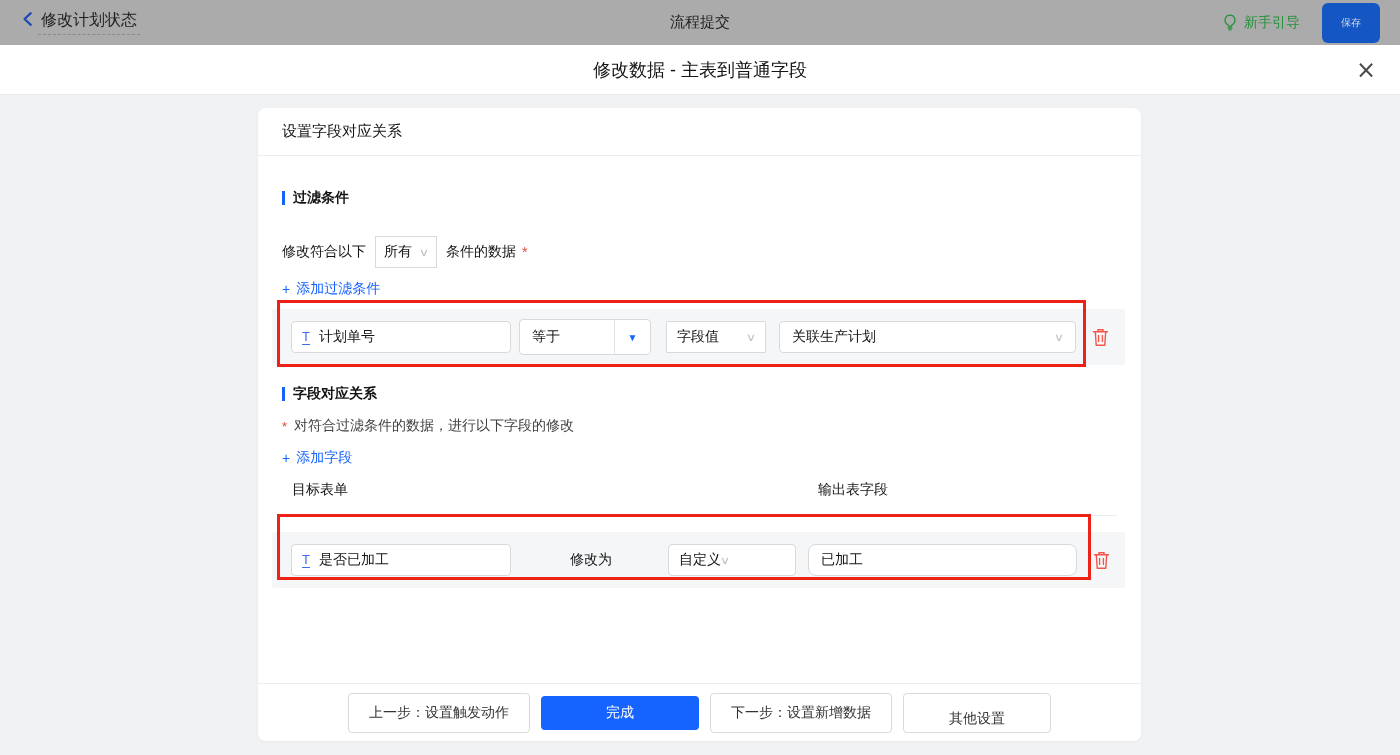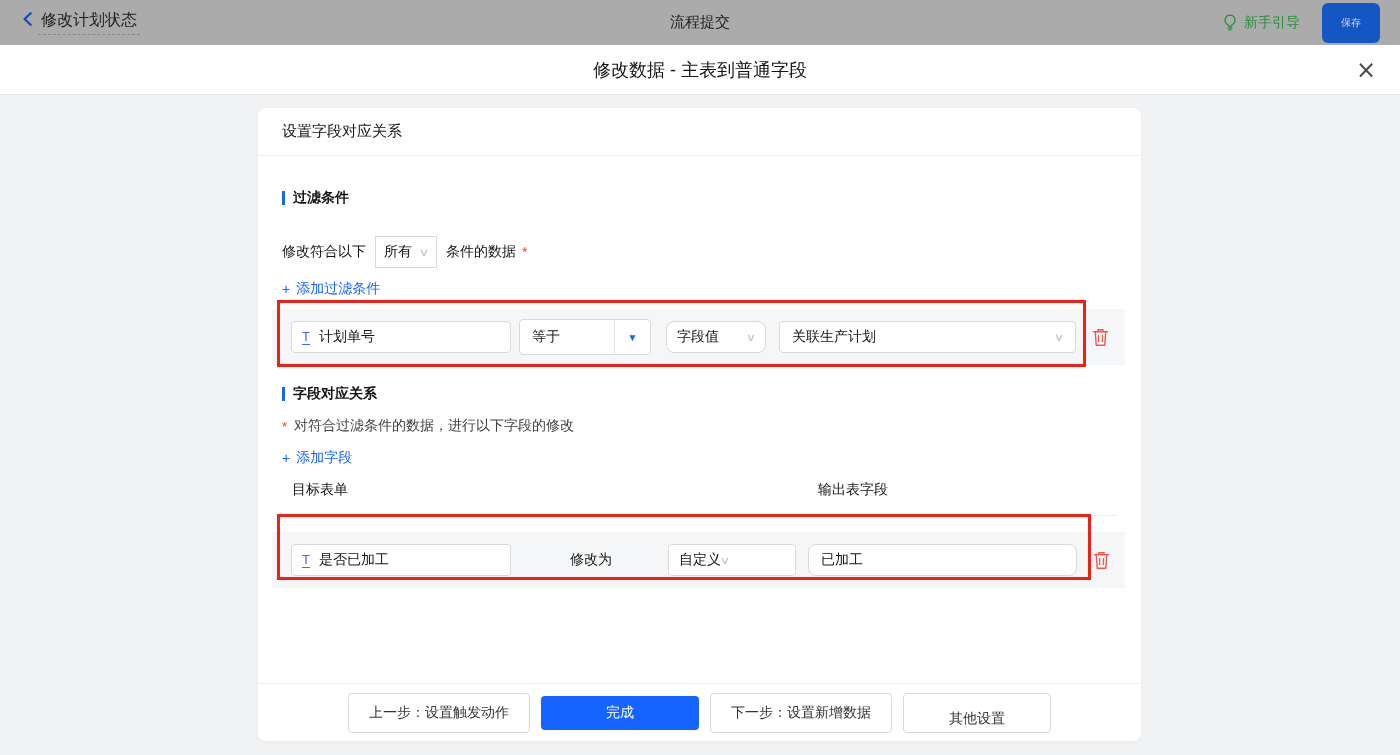--- a/index.html
+++ b/index.html
@@ -71,21 +71,21 @@
 
   .op-select { width:132px; height:36px; margin-left:8px; background:#fff;
     border:1px solid #d9d9d9; border-radius:4px; display:flex;
     align-items:stretch; cursor:pointer; }
   .op-main { flex:1; display:flex; align-items:center; padding-left:12px;
     font-size:14px; color:#141414; }
   .op-caret { width:36px; border-left:1px solid #e4e4e4; display:flex;
     align-items:center; justify-content:center; color:#1664ff; font-size:10px; }
 
   .type-select { width:100px; height:32px; margin-left:15px; background:#fff;
-    border:1px solid #d9d9d9; border-radius:8px; display:flex;
+    border:1px solid #d9d9d9; border-radius:1px; display:flex;
     align-items:center; justify-content:space-between; padding:0 10px;
     font-size:14px; color:#141414; cursor:pointer; }
   .value-select { width:297px; height:32px; margin-left:13px; background:#fff;
     border:1px solid #d9d9d9; border-radius:4px; display:flex;
     align-items:center; justify-content:space-between; padding:0 12px;
     font-size:14px; color:#141414; cursor:pointer; }
 
   .trash-btn { margin-left:16px; background:none; border:none; cursor:pointer;
     display:flex; align-items:center; }
 

